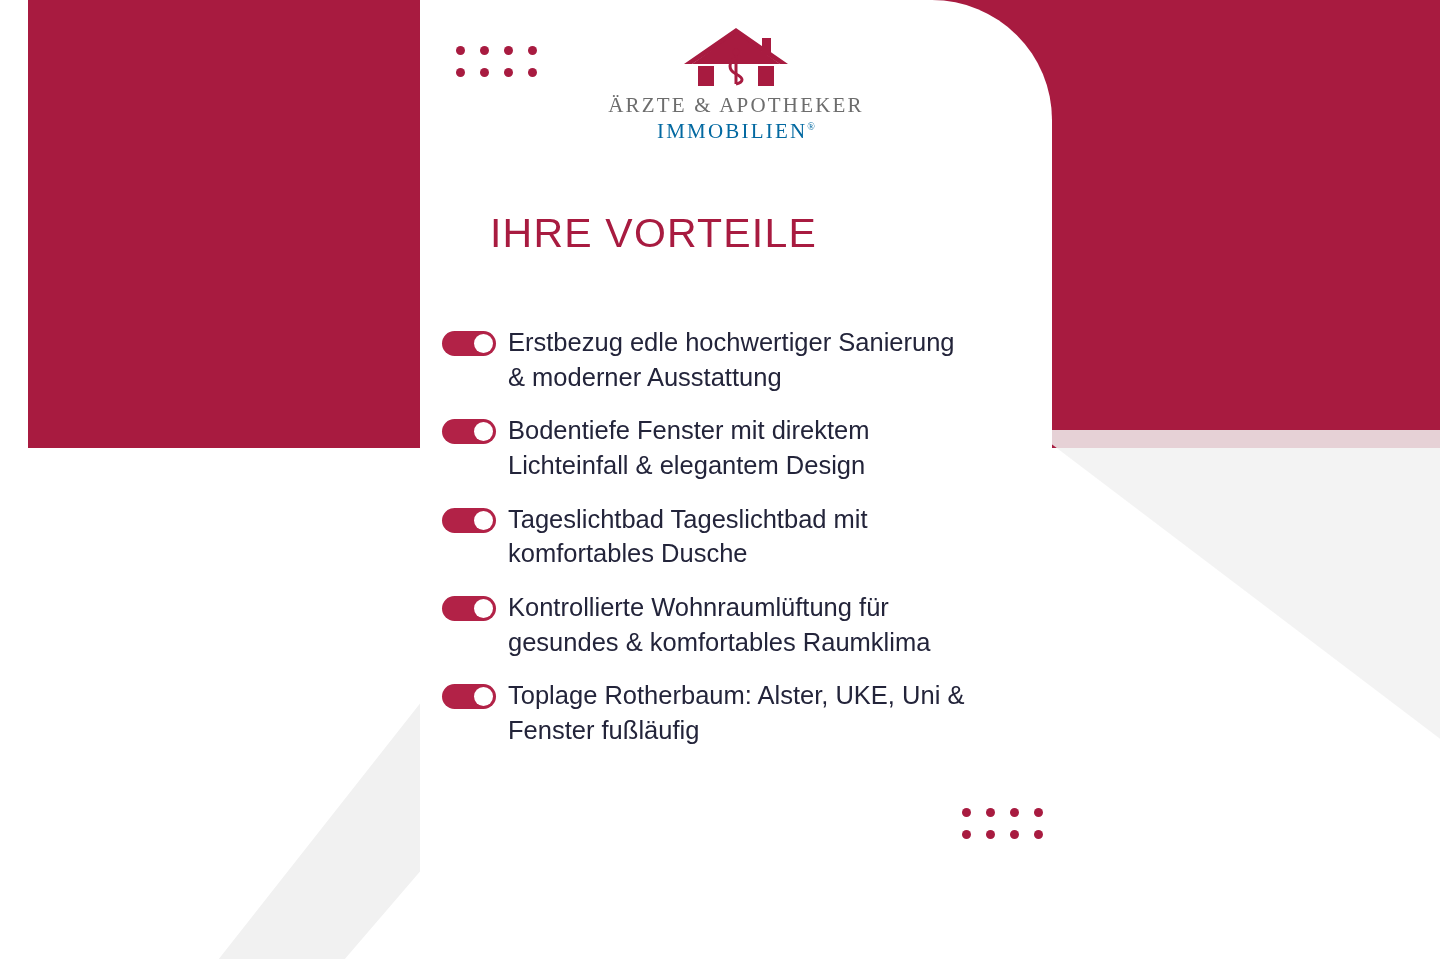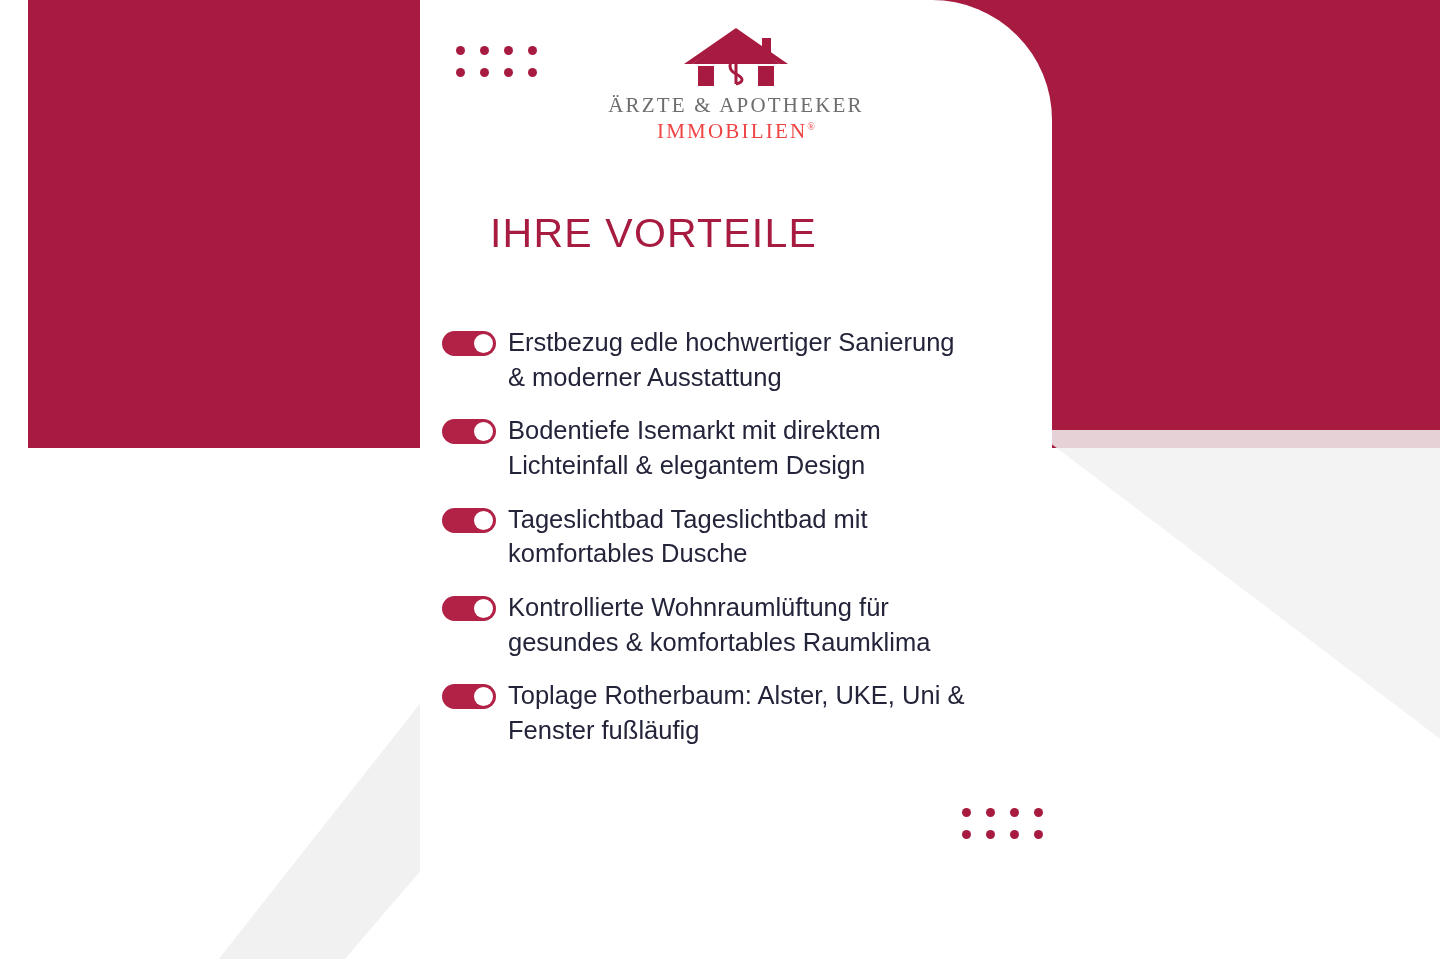--- a/index.html
+++ b/index.html
@@ -127,21 +127,21 @@
     font-size: 21px;
     letter-spacing: 2.2px;
     color: #6d6d6d;
     line-height: 1.25;
     white-space: nowrap;
   }
   .logo-line2 {
     font-family: "Liberation Serif", serif;
     font-size: 21px;
     letter-spacing: 2.2px;
-    color: #ef4444;
+    color: #0369a1;
     line-height: 1.25;
     white-space: nowrap;
   }
   .logo-line2 sup {
     font-size: 10px;
     vertical-align: super;
     letter-spacing: 0;
   }
 
   
@@ -262,21 +262,21 @@
         <span>&amp; moderner Ausstattung</span>
       </div>
     </div>
 
 
     <div class="benefit">
       <div class="toggle">
           <div class="knob"></div>
         </div>
       <div class="benefit-text">
-        <span>Bodentiefe Isemarkt mit direktem</span><br>
+        <span>Bodentiefe Fenster mit direktem</span><br>
         <span>Lichteinfall &amp; elegantem Design</span>
       </div>
     </div>
 
     <div class="benefit">
       <div class="toggle">
           <div class="knob"></div>
         </div>
       <div class="benefit-text">
         <span>Tageslichtbad Tageslichtbad mit</span><br>

